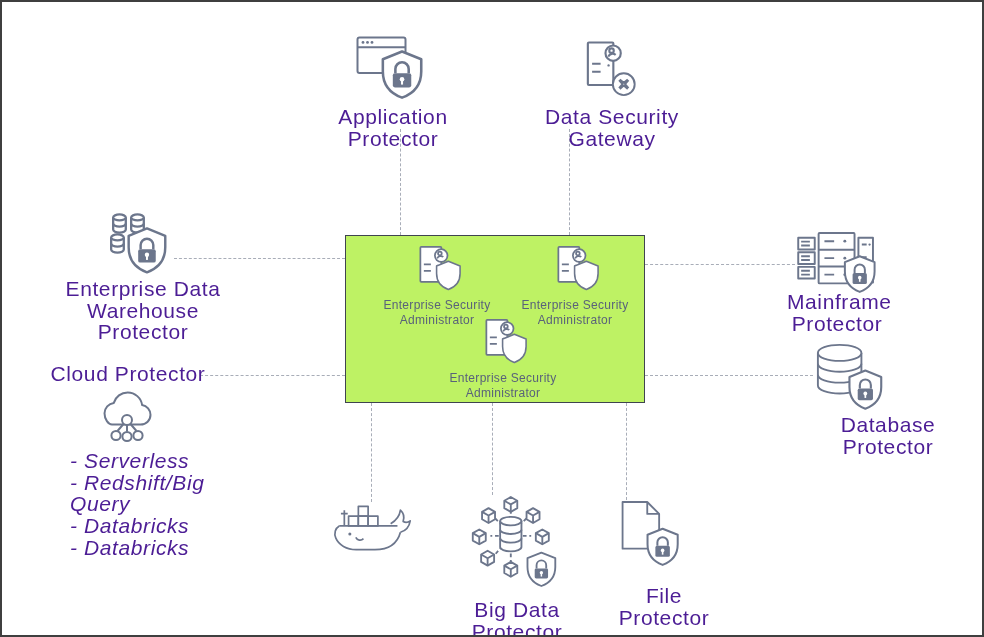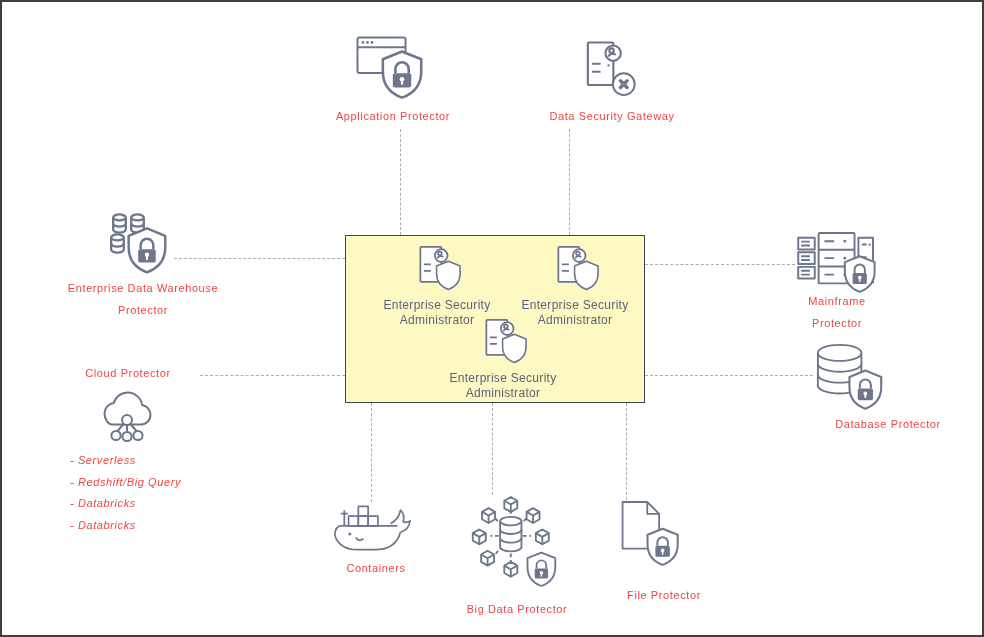--- a/index.html
+++ b/index.html
@@ -2,34 +2,34 @@
 <html><head>
 <meta charset="utf-8">
 <style>
   html,body{margin:0;padding:0;background:#fff;}
   #stage{
     position:relative;width:984px;height:637px;box-sizing:border-box;
     border:2px solid #3f3f3f;background:#fff;overflow:hidden;
     font-family:"Liberation Sans",sans-serif;color:#59627a;
   }
   .lbl{
-    position:absolute;text-align:center;font-size:11px;letter-spacing:.6px;
-    line-height:21.5px;color:#ef4444;
+    position:absolute;text-align:center;font-size:21px;letter-spacing:.6px;
+    line-height:21.5px;color:#4c1d95;
   }
   .lbl-left{text-align:left;font-style:italic;}
   .icon{position:absolute;}
   .icon svg{display:block;stroke:#6c768c;fill:none;stroke-width:2;stroke-linejoin:round;}
   .dot{fill:#6c768c;stroke:none;}
   .whitefill{fill:#ffffff;}
   .conn{position:absolute;}
   .conn-h{border-top:1px dashed #a8adb8;height:0;}
   .conn-v{border-left:1px dashed #a8adb8;width:0;}
   #center-box{
     position:absolute;left:343px;top:233px;width:300px;height:168px;
-    border:1.5px solid #3f4450;background:#fef9c3;box-sizing:border-box;
+    border:1.5px solid #3f4450;background:#bef264;box-sizing:border-box;
   }
   .admin-node{position:absolute;width:142px;text-align:center;}
   .admin-node .admin-lbl{
     font-size:12px;letter-spacing:.3px;line-height:14.6px;color:#59627a;margin-top:2px;
   }
   .admin-node svg{display:inline-block;stroke:#6c768c;fill:none;stroke-width:2;stroke-linejoin:round;}
 </style>
 </head>
 <body>
 
@@ -189,21 +189,20 @@
       <rect class="whitefill" x="19.5" y="18.5" width="11.5" height="11.5"></rect>
       <rect class="whitefill" x="31" y="18.5" width="11.5" height="11.5"></rect>
       <rect class="whitefill" x="42.5" y="18.5" width="11.5" height="11.5"></rect>
       <path d="M8.5 30 H77" fill="none"></path>
       <path d="M8.5 30 c-4.5 2.5 -6.5 9 -4 14.5 C8 52.5 17 58 28.5 58 h22 c16 0 26.5 -7.5 30 -20.5" fill="none"></path>
       <path d="M80.5 37.5 c6.5 -2 10.5 -7 11.5 -13.5 c-2.6 2 -5.8 2.3 -8.3 0.8 c1.6 -5 0.5 -10 -3.2 -13.3 c-1 7 -5.6 12.6 -11.5 16" fill="none"></path>
       <circle class="dot" cx="21" cy="39.5" r="1.8"></circle>
       <path d="M28 43.5 a5.5 5.5 0 0 0 9 1.5" fill="none"></path>
     </svg>
   </div>
-  <div class="lbl" style="left:314px;top:556px;width:120px;">Containers</div>
 
   <div class="icon" style="left:468px;top:492px;">
     <svg width="89" height="95" viewBox="0 0 96 102">
       <path d="M44 28 V18 M44 64 V74 M31 45 H22 M57 45 H66 M35 34 L26 25 M53 34 L62 25 M35 56 L27 65" fill="none" stroke-dasharray="4 3"></path>
       <use href="#cube" transform="translate(36,2)"></use>
       <use href="#cube" transform="translate(12,14)"></use>
       <use href="#cube" transform="translate(60,14)"></use>
       <use href="#cube" transform="translate(2,37)"></use>
       <use href="#cube" transform="translate(70,37)"></use>
       <use href="#cube" transform="translate(11,60)"></use>

